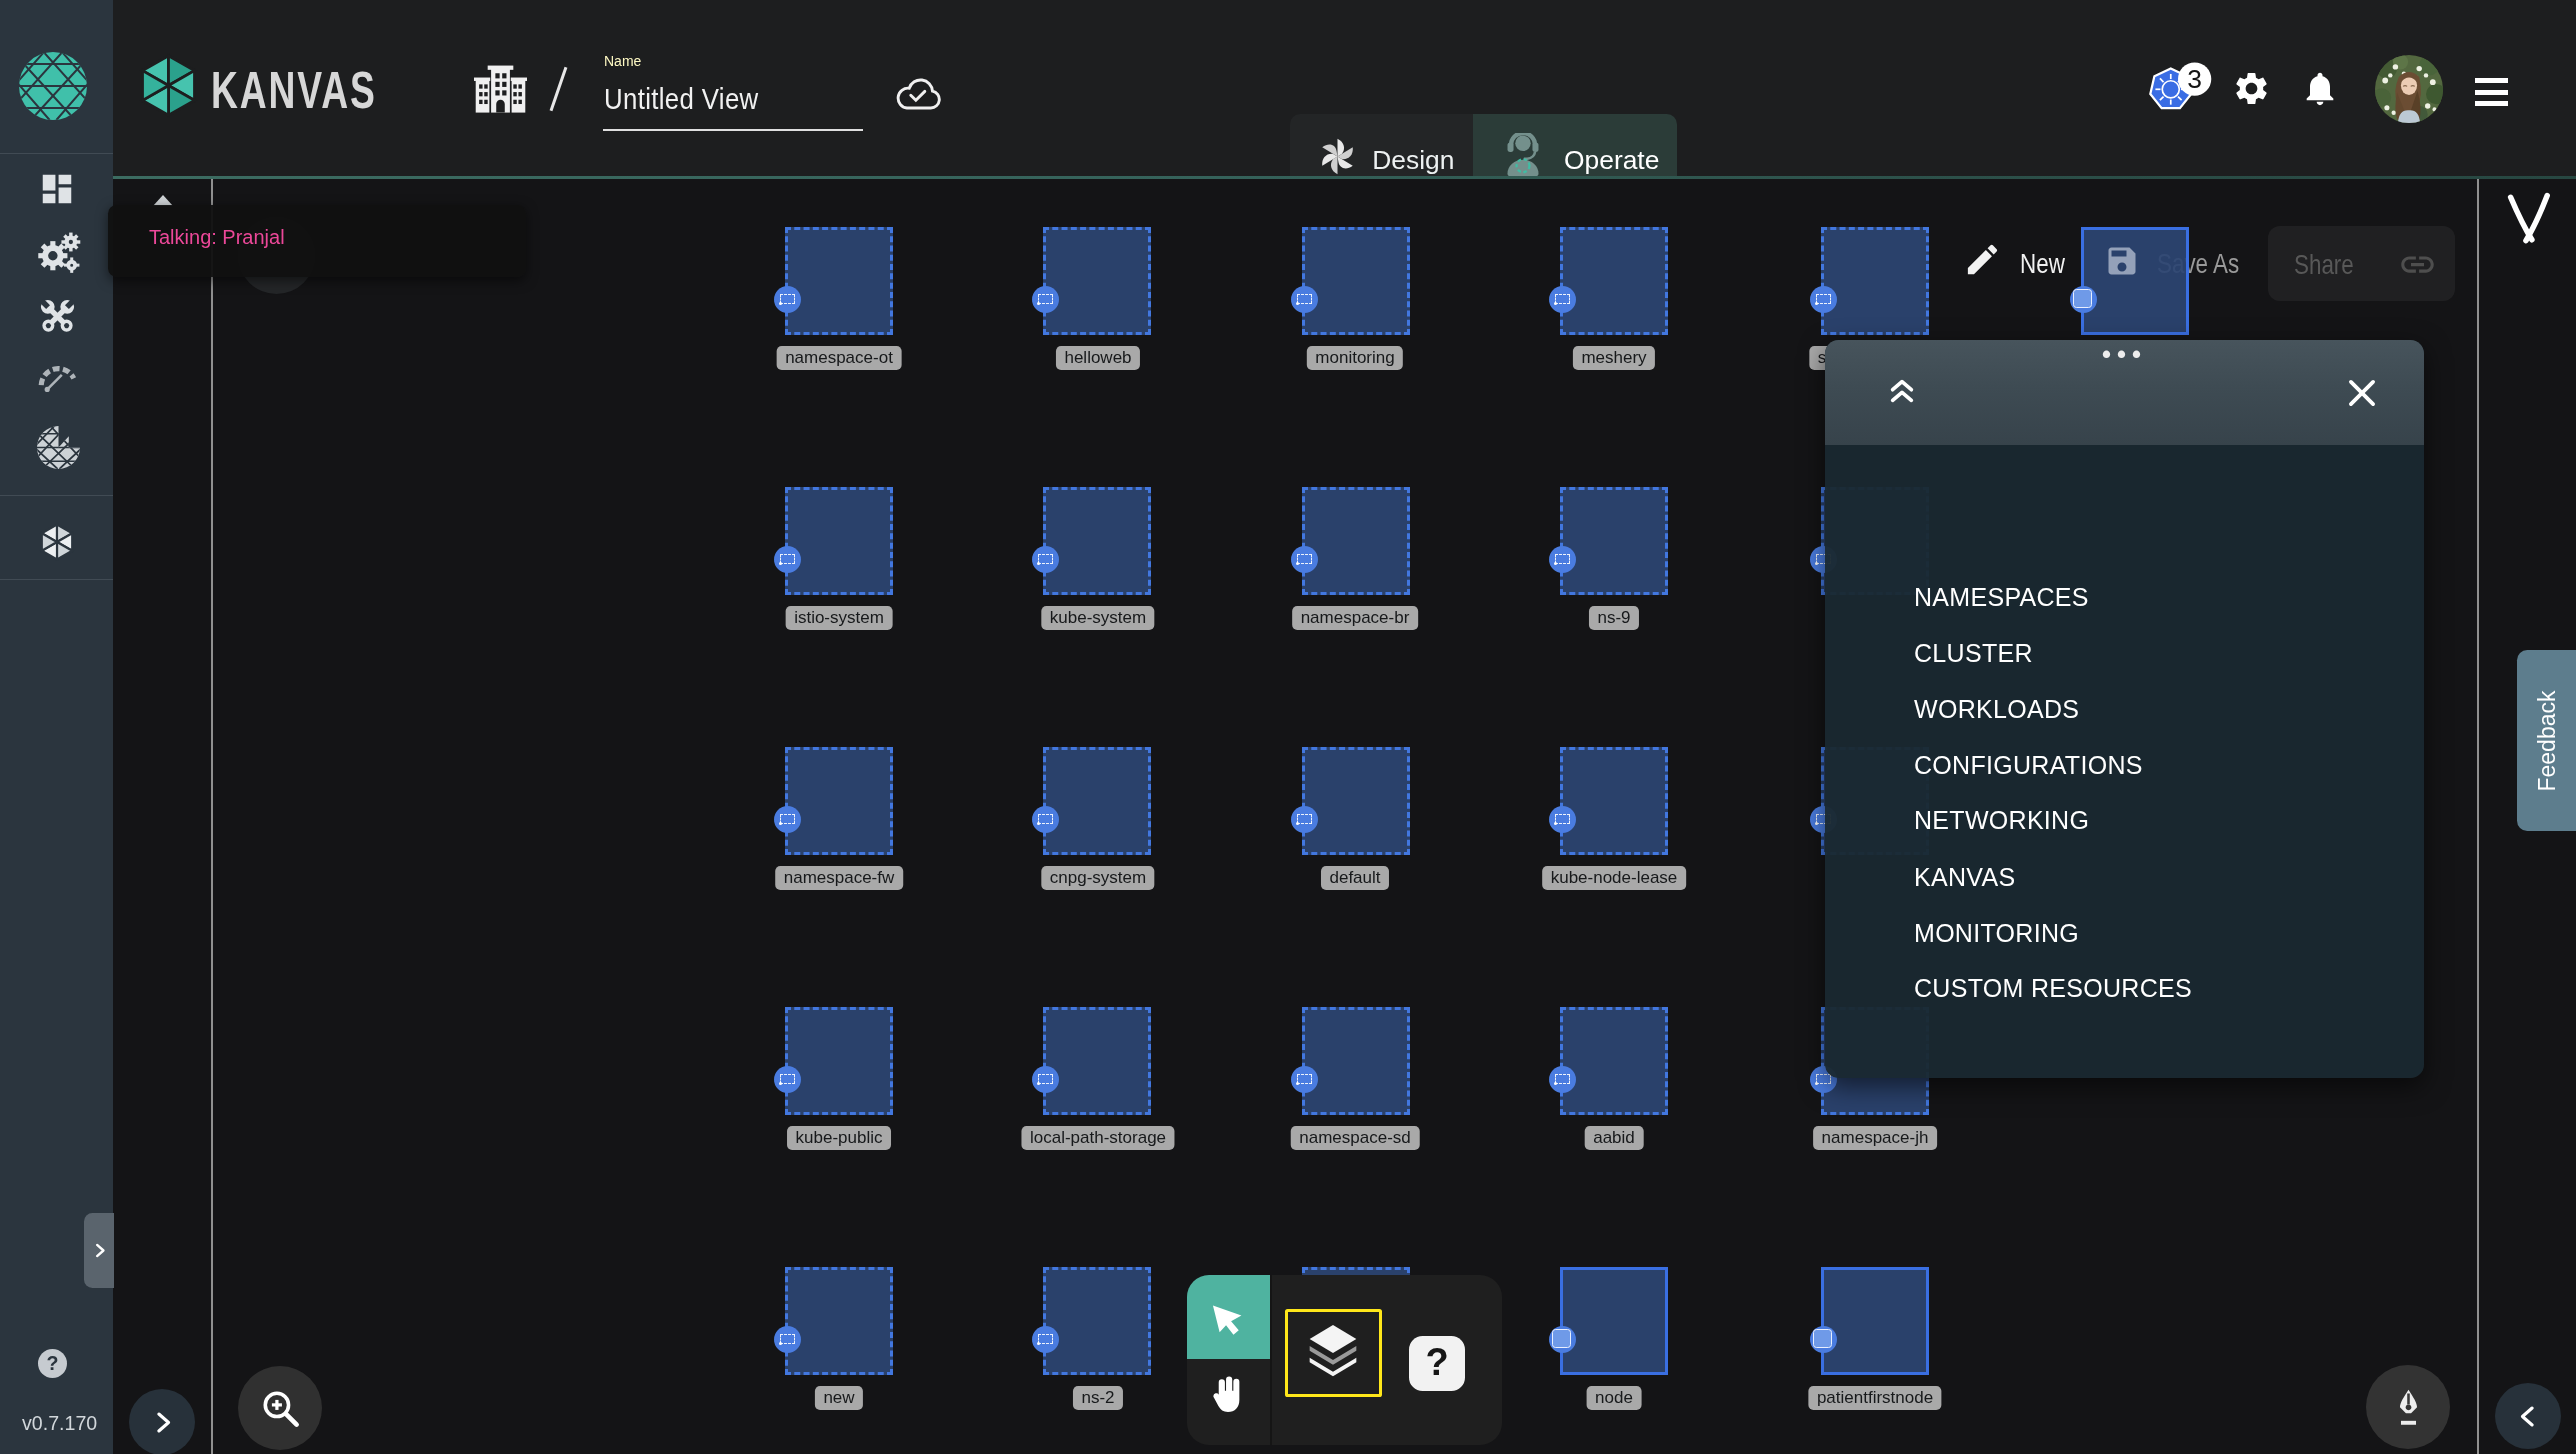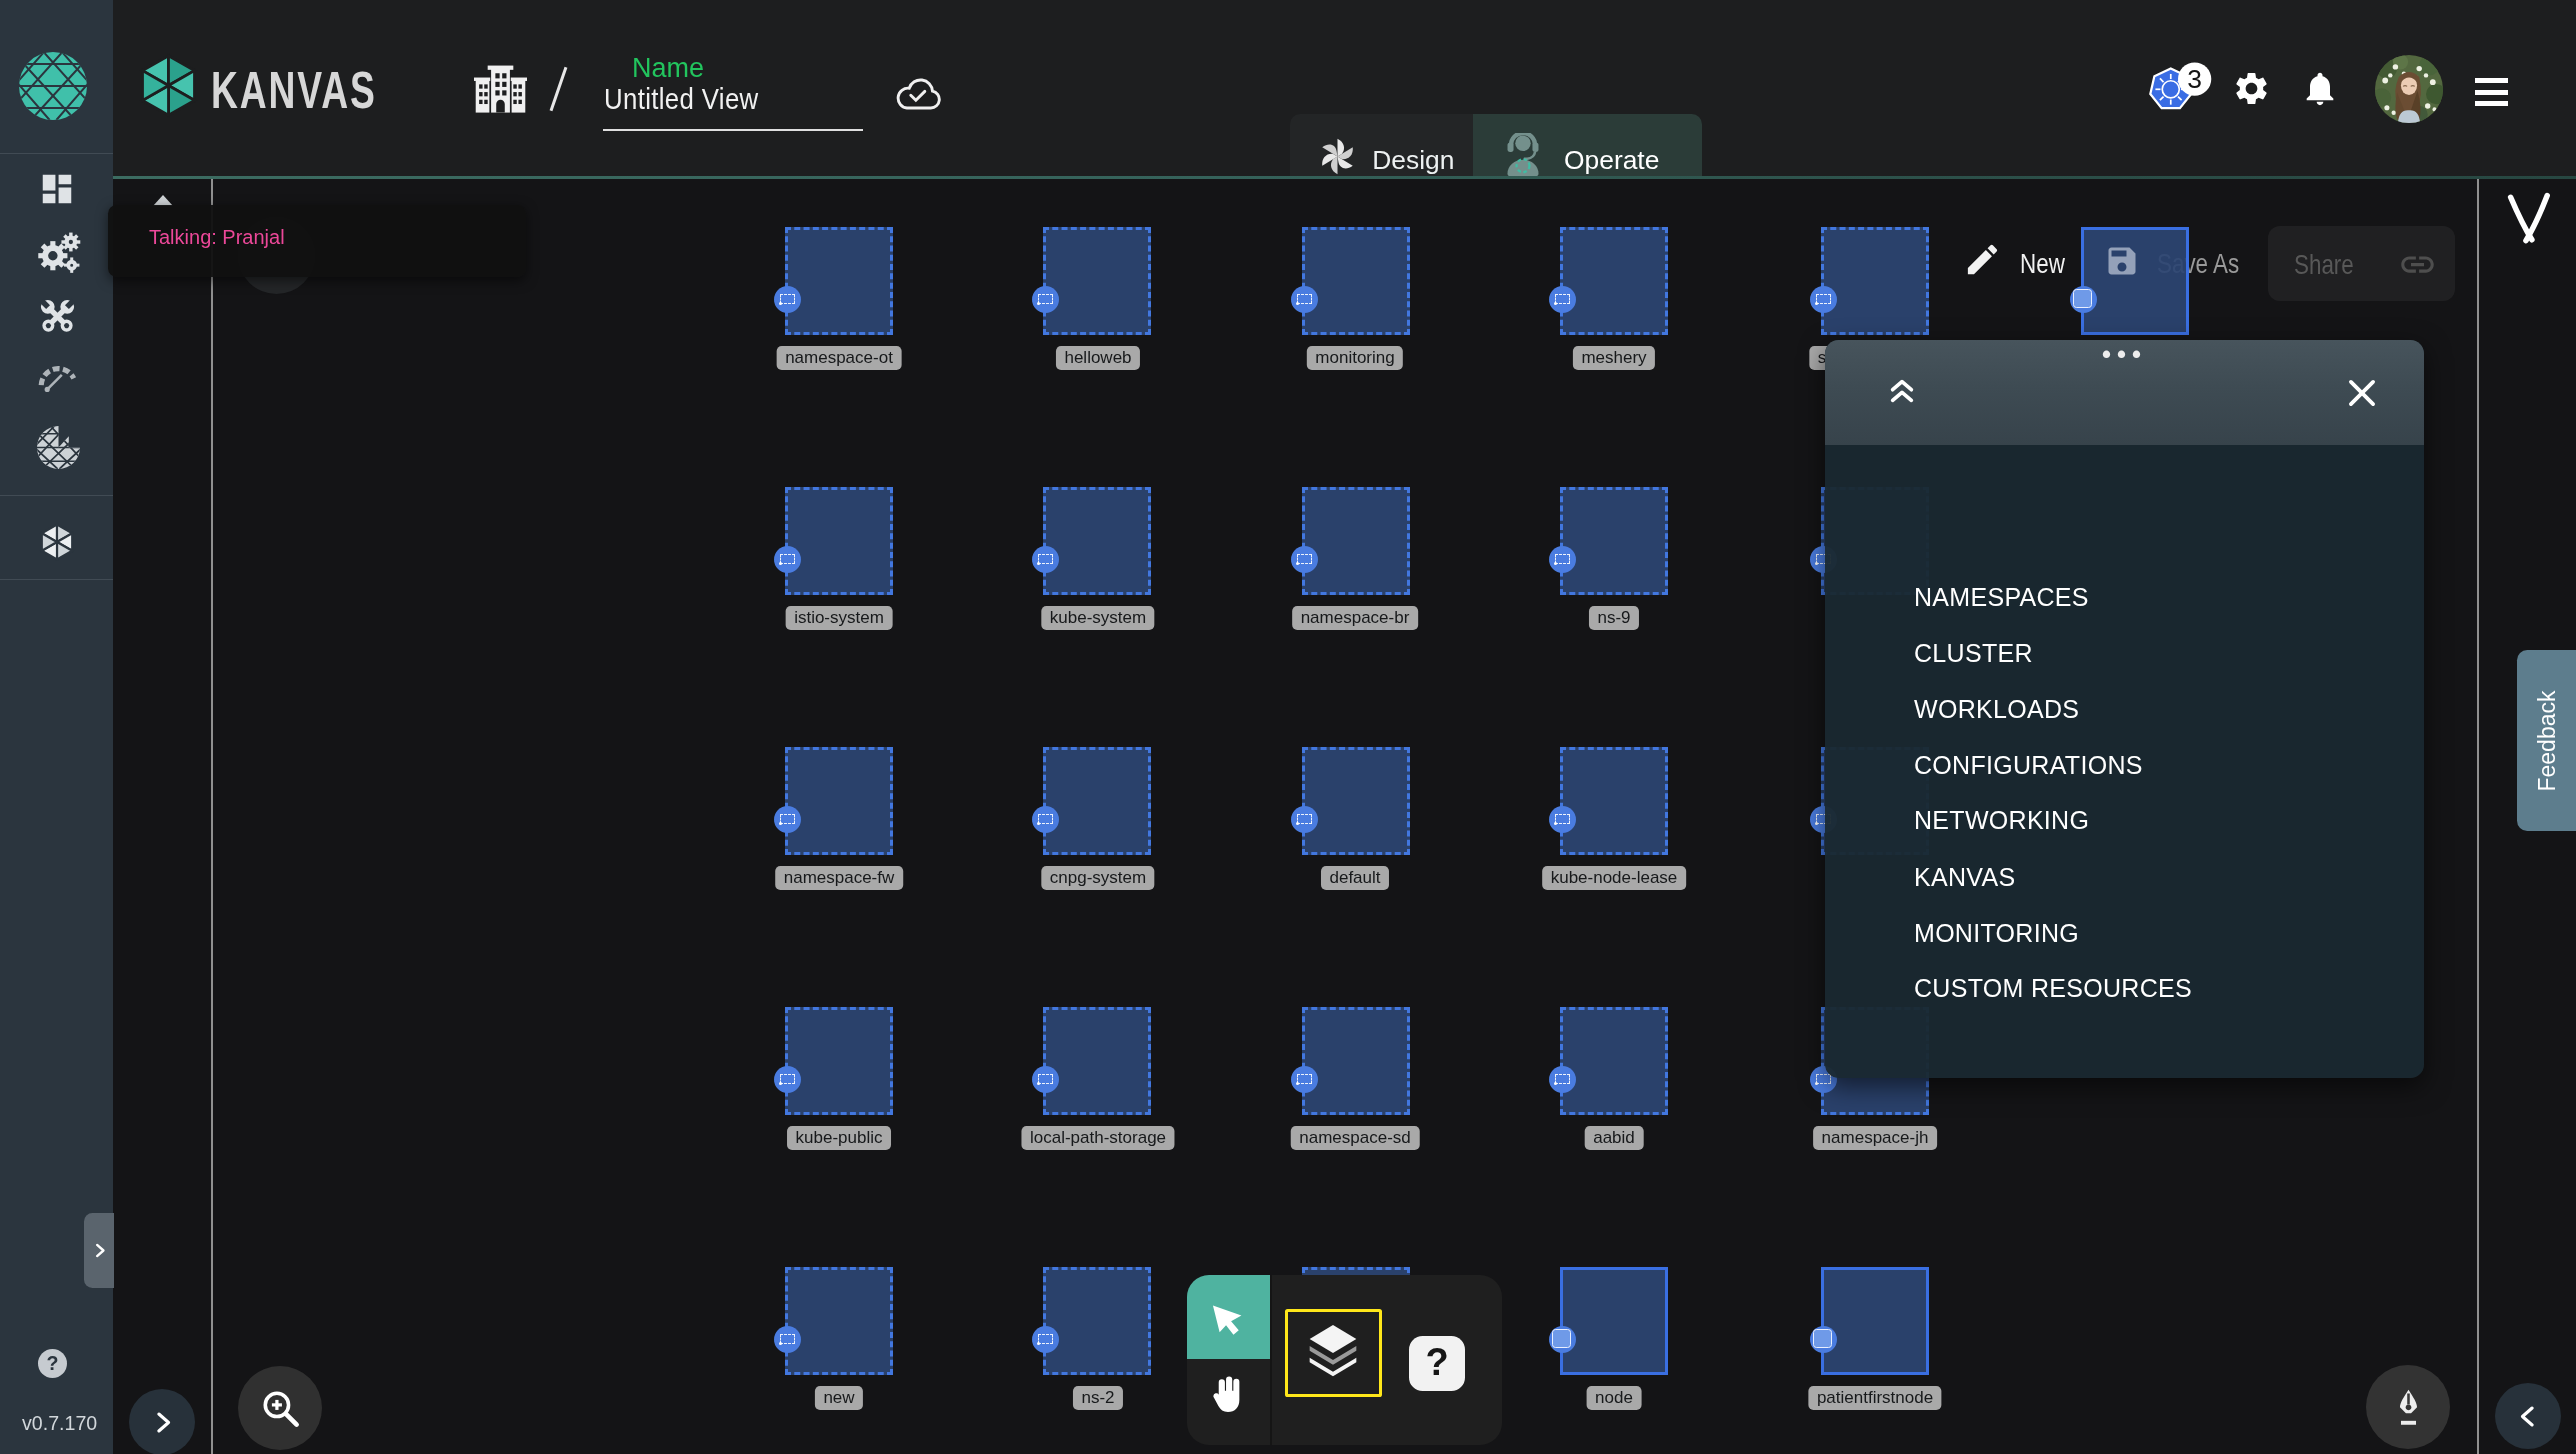--- a/index.html
+++ b/index.html
@@ -6,30 +6,30 @@
 .abs{position:absolute}
 body{position:relative}
 svg{display:block}
 
 
 #topbar{position:absolute;left:113px;top:0;width:2463px;height:176px;background:#1d1e1f}
 #greenline{position:absolute;left:113px;top:176px;width:2463px;height:2.6px;
   background:linear-gradient(90deg,#3c6c61 0%,#35625a 45%,#2c5049 75%,#274741 100%)}
 #klogoTxt{position:absolute;left:211px;top:61px;font-size:51px;font-weight:bold;color:#d7d7d7;
   letter-spacing:2.6px;transform:scaleX(.73);transform-origin:left center}
-#nameLbl{position:absolute;left:632px;top:53px;font-size:27px;color:#22c55e}
+#nameLbl{position:absolute;left:604px;top:53px;font-size:14px;color:#fef9c3}
 #nameVal{position:absolute;left:604px;top:82px;font-size:30px;font-weight:300;color:#f1f1f1;letter-spacing:0.4px;transform:scaleX(.86);transform-origin:left center}
 #nameUl{position:absolute;left:603px;top:129px;width:260px;height:1.7px;background:#dfdfdf}
 #slash{position:absolute;left:557px;top:66px;width:2.6px;height:46px;background:#e8e8e8;transform:rotate(19deg)}
 
 
 #tabs{position:absolute;left:1290px;top:114px;height:62px;display:flex}
 .tab{height:62px;display:flex;align-items:flex-end;font-size:26.4px;color:#edf1f1}
 #tabD{width:183px;background:#232526;border-radius:10.2px 0 0 0;}
-#tabO{width:229px;background:#2b3c38;border-radius:0 10.2px 0 0;color:#fff}
+#tabO{width:204px;background:#2b3c38;border-radius:0 10.2px 0 0;color:#fff}
 
 
 #side{position:absolute;left:0;top:0;width:113px;height:1454px;background:#2b353e;z-index:30}
 .sep{position:absolute;left:0;width:113px;height:0.9px;background:#414b54}
 #handle{position:absolute;left:84px;top:1213px;width:30px;height:75px;background:#5a646d;
   border-radius:8.5px 0 0 8.5px;z-index:31;display:flex;align-items:center;justify-content:center}
 #helpc{position:absolute;left:38px;top:1349px;width:29px;height:29px;border-radius:50%;
   background:#c6cbd0;color:#2b353e;font-size:19.6px;font-weight:bold;text-align:center;line-height:29px;z-index:31}
 #ver{position:absolute;left:22px;top:1412px;font-size:19.6px;color:#d2d7db;z-index:31}
 

